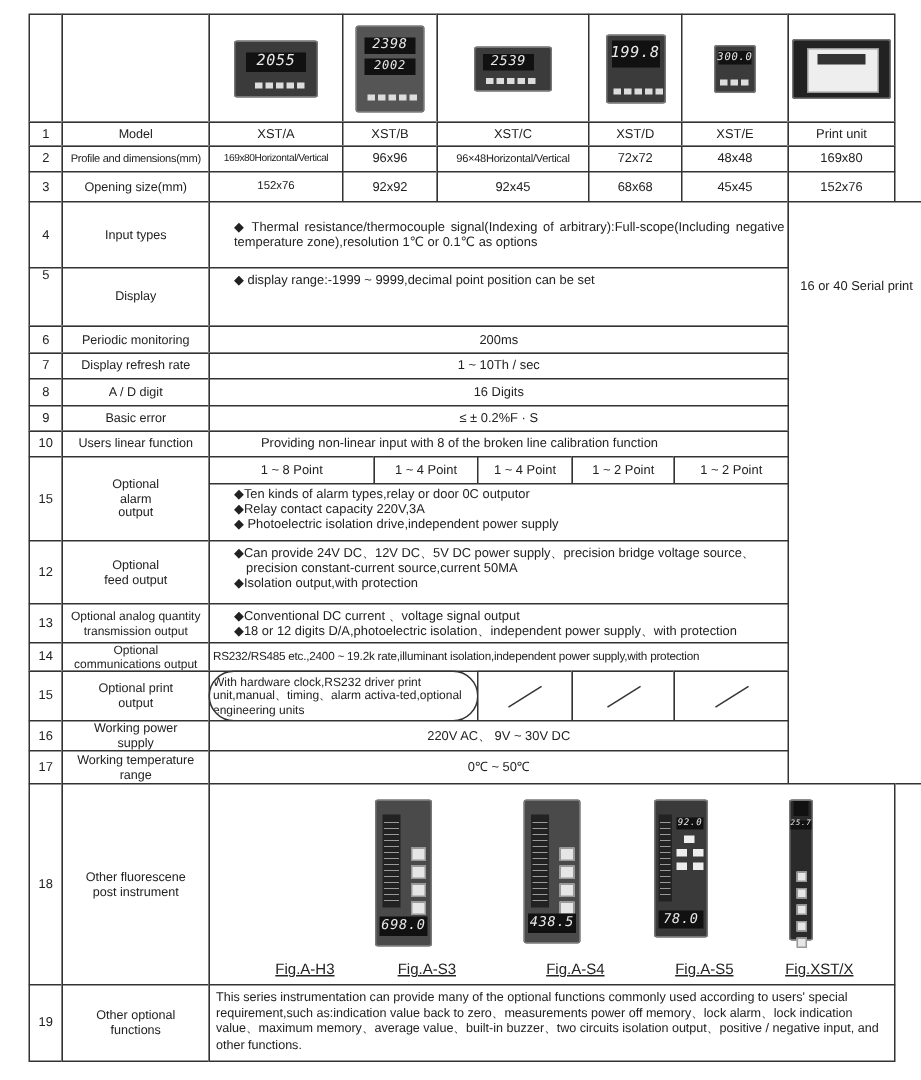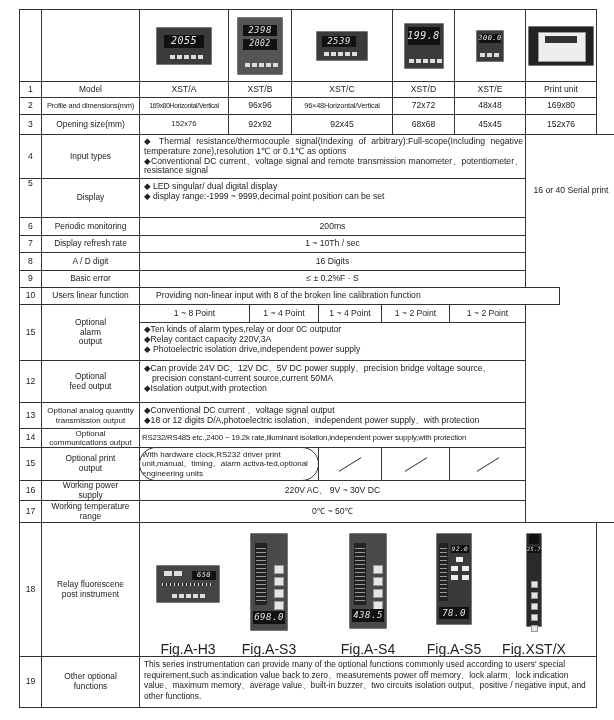--- a/index.html
+++ b/index.html
@@ -1,40 +1,40 @@
 <!DOCTYPE html>
 <html><head>
 <meta charset="utf-8">
 <style>
   html, body { margin: 0; padding: 0; background: #ffffff; }
   body { width: 614px; height: 720px; position: relative; overflow: hidden;
          font-family: "Liberation Sans", sans-serif; color: #222; }
   .c { position: absolute; box-sizing: border-box; border: 1px solid #333;
        display: flex; align-items: center; justify-content: center; text-align: center;
        font-size: 8.6px; line-height: 1.15; padding: 0 2px; overflow: hidden; background:#fff; }
-  .c.l { justify-content: flex-start; text-align: left; padding-left: 4px; }
+  .c.l { justify-content: flex-start; text-align: left; padding-left: 16px; }
   .c.top { align-items: flex-start; padding-top: 2px; }
   .num { font-size: 8.6px; }
   .lbl { font-size: 8.4px; }
   .bul { display: block; }
   .txt { width: 100%; }
   .just { text-align: justify; }
   .slash { width: 26px; height: 1px; background: #333; transform: rotate(-32deg); }
   
   .dev { position: relative; background: #3b3b3b; border-radius: 2px; box-shadow: 0 0 0 1px #777 inset; }
   .dev .scr { position: absolute; background: #111; color: #e8e8e8; font-family: "DejaVu Sans Mono", monospace;
               font-style: italic; display:flex; align-items:center; justify-content:center; letter-spacing: 0.5px; }
   .dev .btns { position: absolute; display: flex; gap: 2px; }
   .dev .btns i { display:block; background:#ddd; width:5px; height:4px; }
   .dev .vbtn { position:absolute; display:flex; flex-direction:column; gap:3px; }
   .dev .vbtn i { display:block; background:#e6e6e6; width:8px; height:7px; border:1px solid #999; }
   .dev .bar { position:absolute; background:#222; }
   .dev .bar::after { content:""; position:absolute; left:1px; right:1px; top:2px; bottom:2px;
        background: repeating-linear-gradient(#222 0 3px, #9a9a9a 3px 4px); }
-  .cap { position:absolute; font-size: 14px; width: 70px; text-align:center; }
+  .cap { position:absolute; font-size: 10px; width: 70px; text-align:right;text-decoration:underline; }
 </style>
 </head>
 <body>
 
 <div class="c" style="left:19px;top:9px;width:23px;height:73px;"></div>
 <div class="c" style="left:41px;top:9px;width:99px;height:73px;"></div>
 
 <div class="c" style="left:139px;top:9px;width:90px;height:73px;">
   <div class="dev" style="width:56px;height:38px;">
     <div class="scr" style="left:8px;top:8px;width:40px;height:13px;font-size:10px;">2055</div>
@@ -127,33 +127,31 @@
 <div class="c" style="left:291px;top:114px;width:102px;height:21px;">92x45</div>
 <div class="c" style="left:392px;top:114px;width:63px;height:21px;">68x68</div>
 <div class="c" style="left:454px;top:114px;width:72px;height:21px;">45x45</div>
 <div class="c" style="left:525px;top:114px;width:72px;height:21px;">152x76</div>
 
 <div class="c num" style="left:19px;top:134px;width:23px;height:45px;">4</div>
 <div class="c lbl" style="left:41px;top:134px;width:99px;height:45px;">Input types</div>
 <div class="c l" style="left:139px;top:134px;width:387px;height:45px;">
   <div class="txt just">
     <span class="bul">◆ Thermal resistance/thermocouple signal(Indexing of arbitrary):Full-scope(Including negative temperature zone),resolution 1℃ or 0.1℃ as options</span>
-    <span class="bul">◆Conventional DC current、voltage signal and remote transmission manometer、potentiometer、resistance signal</span>
   </div>
 </div>
 
 <div class="c" style="left:525px;top:134px;width:92px;height:389px;">
   <div style="position:absolute;top:50px;left:0;right:0;text-align:center;font-size:8.6px;line-height:1.3;padding:0 4px;">16 or 40 Serial print</div>
 </div>
 
 <div class="c num" style="left:19px;top:178px;width:23px;height:40px;align-items:flex-start;padding-top:0;">5</div>
 <div class="c lbl" style="left:41px;top:178px;width:99px;height:40px;text-align:right;">Display</div>
 <div class="c l top" style="left:139px;top:178px;width:387px;height:40px;padding-top:3px;">
   <div class="txt">
-    <span class="bul">◆ LED singular/ dual digital display</span>
     <span class="bul">◆ display range:-1999 ~ 9999,decimal point position can be set</span>
   </div>
 </div>
 
 <div class="c num" style="left:19px;top:217px;width:23px;height:19px;">6</div>
 <div class="c lbl" style="left:41px;top:217px;width:99px;height:19px;">Periodic monitoring</div>
 <div class="c" style="left:139px;top:217px;width:387px;height:19px;">200ms</div>
 
 <div class="c num" style="left:19px;top:235px;width:23px;height:18px;">7</div>
 <div class="c lbl" style="left:41px;top:235px;width:99px;height:18px;">Display refresh rate</div>
@@ -162,21 +160,21 @@
 <div class="c num" style="left:19px;top:252px;width:23px;height:19px;">8</div>
 <div class="c lbl" style="left:41px;top:252px;width:99px;height:19px;">A / D digit</div>
 <div class="c" style="left:139px;top:252px;width:387px;height:19px;">16 Digits</div>
 
 <div class="c num" style="left:19px;top:270px;width:23px;height:18px;">9</div>
 <div class="c lbl" style="left:41px;top:270px;width:99px;height:18px;">Basic error</div>
 <div class="c" style="left:139px;top:270px;width:387px;height:18px;">≤ ± 0.2%F · S</div>
 
 <div class="c num" style="left:19px;top:287px;width:23px;height:18px;">10</div>
 <div class="c lbl" style="left:41px;top:287px;width:99px;height:18px;">Users linear function</div>
-<div class="c" style="left:139px;top:287px;width:421px;height:18px;justify-content:flex-start;padding-left:16px;">Providing non-linear input with 8 of the broken line calibration function</div>
+<div class="c" style="left:139px;top:287px;width:387px;height:18px;justify-content:flex-start;padding-left:34px;">Providing non-linear input with 8 of the broken line calibration function</div>
 
 <div class="c num" style="left:19px;top:304px;width:23px;height:57px;">15</div>
 <div class="c lbl" style="left:41px;top:304px;width:99px;height:57px;">
   <div>
     <span class="bul">Optional</span>
     <span class="bul">alarm</span>
     <span class="bul">output</span>
   </div>
 </div>
 <div class="c" style="left:139px;top:304px;width:111px;height:19px;">1 ~ 8 Point</div>
@@ -262,39 +260,26 @@
   <div>
     <span class="bul">Working temperature</span>
     <span class="bul">range</span>
   </div>
 </div>
 <div class="c" style="left:139px;top:500px;width:387px;height:23px;">0℃ ~ 50℃</div>
 
 <div class="c num" style="left:19px;top:522px;width:23px;height:135px;">18</div>
 <div class="c lbl" style="left:41px;top:522px;width:99px;height:135px;">
   <div>
-    <span class="bul">Relay fluorescene</span>
+    <span class="bul">Other fluorescene</span>
     <span class="bul">post  instrument</span>
   </div>
 </div>
 <div class="c" style="left:139px;top:522px;width:458px;height:135px;display:block;padding:0;">
 
-  <div class="dev" style="position:absolute;left:16px;top:42px;width:64px;height:38px;background:#444;">
-    <div class="scr" style="left:36px;top:6px;width:24px;height:9px;font-size:7px;">650</div>
-    <div style="position:absolute;left:8px;top:6px;width:8px;height:5px;background:#ddd;"></div>
-    <div style="position:absolute;left:18px;top:6px;width:8px;height:5px;background:#ddd;"></div>
-    <div style="position:absolute;left:6px;top:18px;width:52px;height:3px;background:repeating-linear-gradient(90deg,#ddd 0 1px,#333 1px 4px);"></div>
-    <div class="btns" style="left:16px;top:29px;">
-        <i></i>
-        <i></i>
-        <i></i>
-        <i></i>
-        <i></i>
-      </div>
-  </div>
   <div class="cap" style="left:13px;top:118px;">Fig.A-H3</div>
 
   <div class="dev" style="position:absolute;left:110px;top:10px;width:38px;height:98px;background:#4a4a4a;">
     <div class="bar" style="left:5px;top:10px;width:12px;height:62px;"></div>
     <div class="vbtn" style="left:24px;top:32px;">
         <i></i>
         <i></i>
         <i></i>
         <i></i>
         <i></i>

